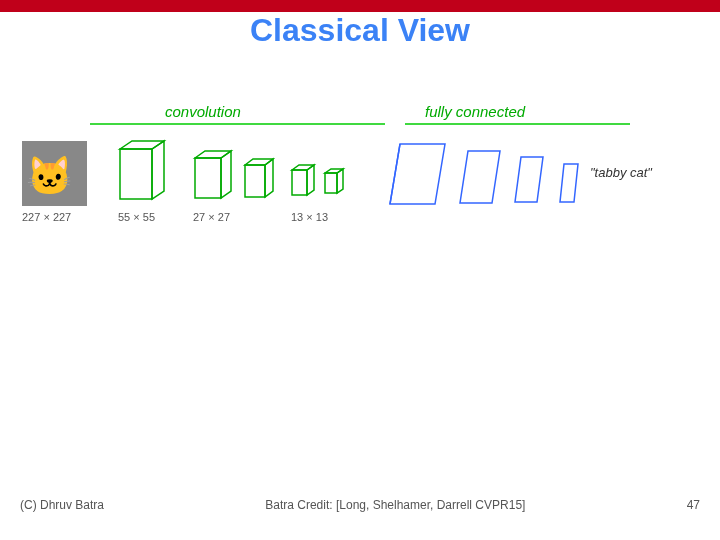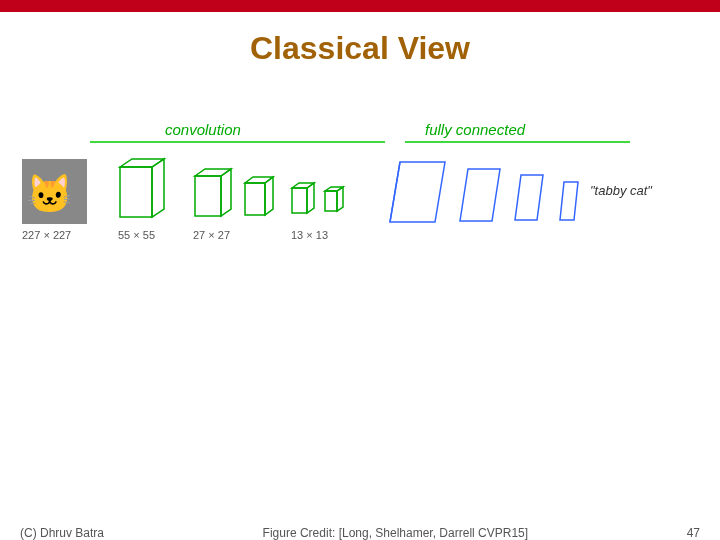--- a/index.html
+++ b/index.html
@@ -13,35 +13,34 @@
     }
     .top-bar {
       width: 100%;
       height: 12px;
       background: #c0001a;
     }
     .title {
       text-align: center;
       font-size: 32px;
       font-weight: bold;
-      color: #a16207;
-      padding-top: 18px;
+      color: #3b82f6;
       padding-bottom: 10px;
     }
     .diagram-area {
       position: relative;
       width: 100%;
       height: 340px;
       margin-top: 10px;
       text-decoration: underline;
     }
     
     .footer {
       position: absolute;
-      bottom: 0;
+      bottom: 28px;
       left: 0;
       right: 0;
       display: flex;
       justify-content: space-between;
       padding: 0 20px;
       font-size: 12px;
       color: #555;
     }
     
     .diagram-svg {
@@ -131,15 +130,15 @@
 
     <text x="22" y="152" fill="#555" font-size="11" font-family="Arial">227 × 227</text>
     <text x="118" y="152" fill="#555" font-size="11" font-family="Arial">55 × 55</text>
     <text x="193" y="152" fill="#555" font-size="11" font-family="Arial">27 × 27</text>
     <text x="291" y="152" fill="#555" font-size="11" font-family="Arial">13 × 13</text>
   </svg>
 </div>
 
 <div class="footer">
   <span>(C) Dhruv Batra</span>
-  <span>Figure Credit: [Long, Shelhamer, Darrell CVPR15]</span>
+  <span>Batra Credit: [Long, Shelhamer, Darrell CVPR15]</span>
   <span>47</span>
 </div>
 
 </body></html>

